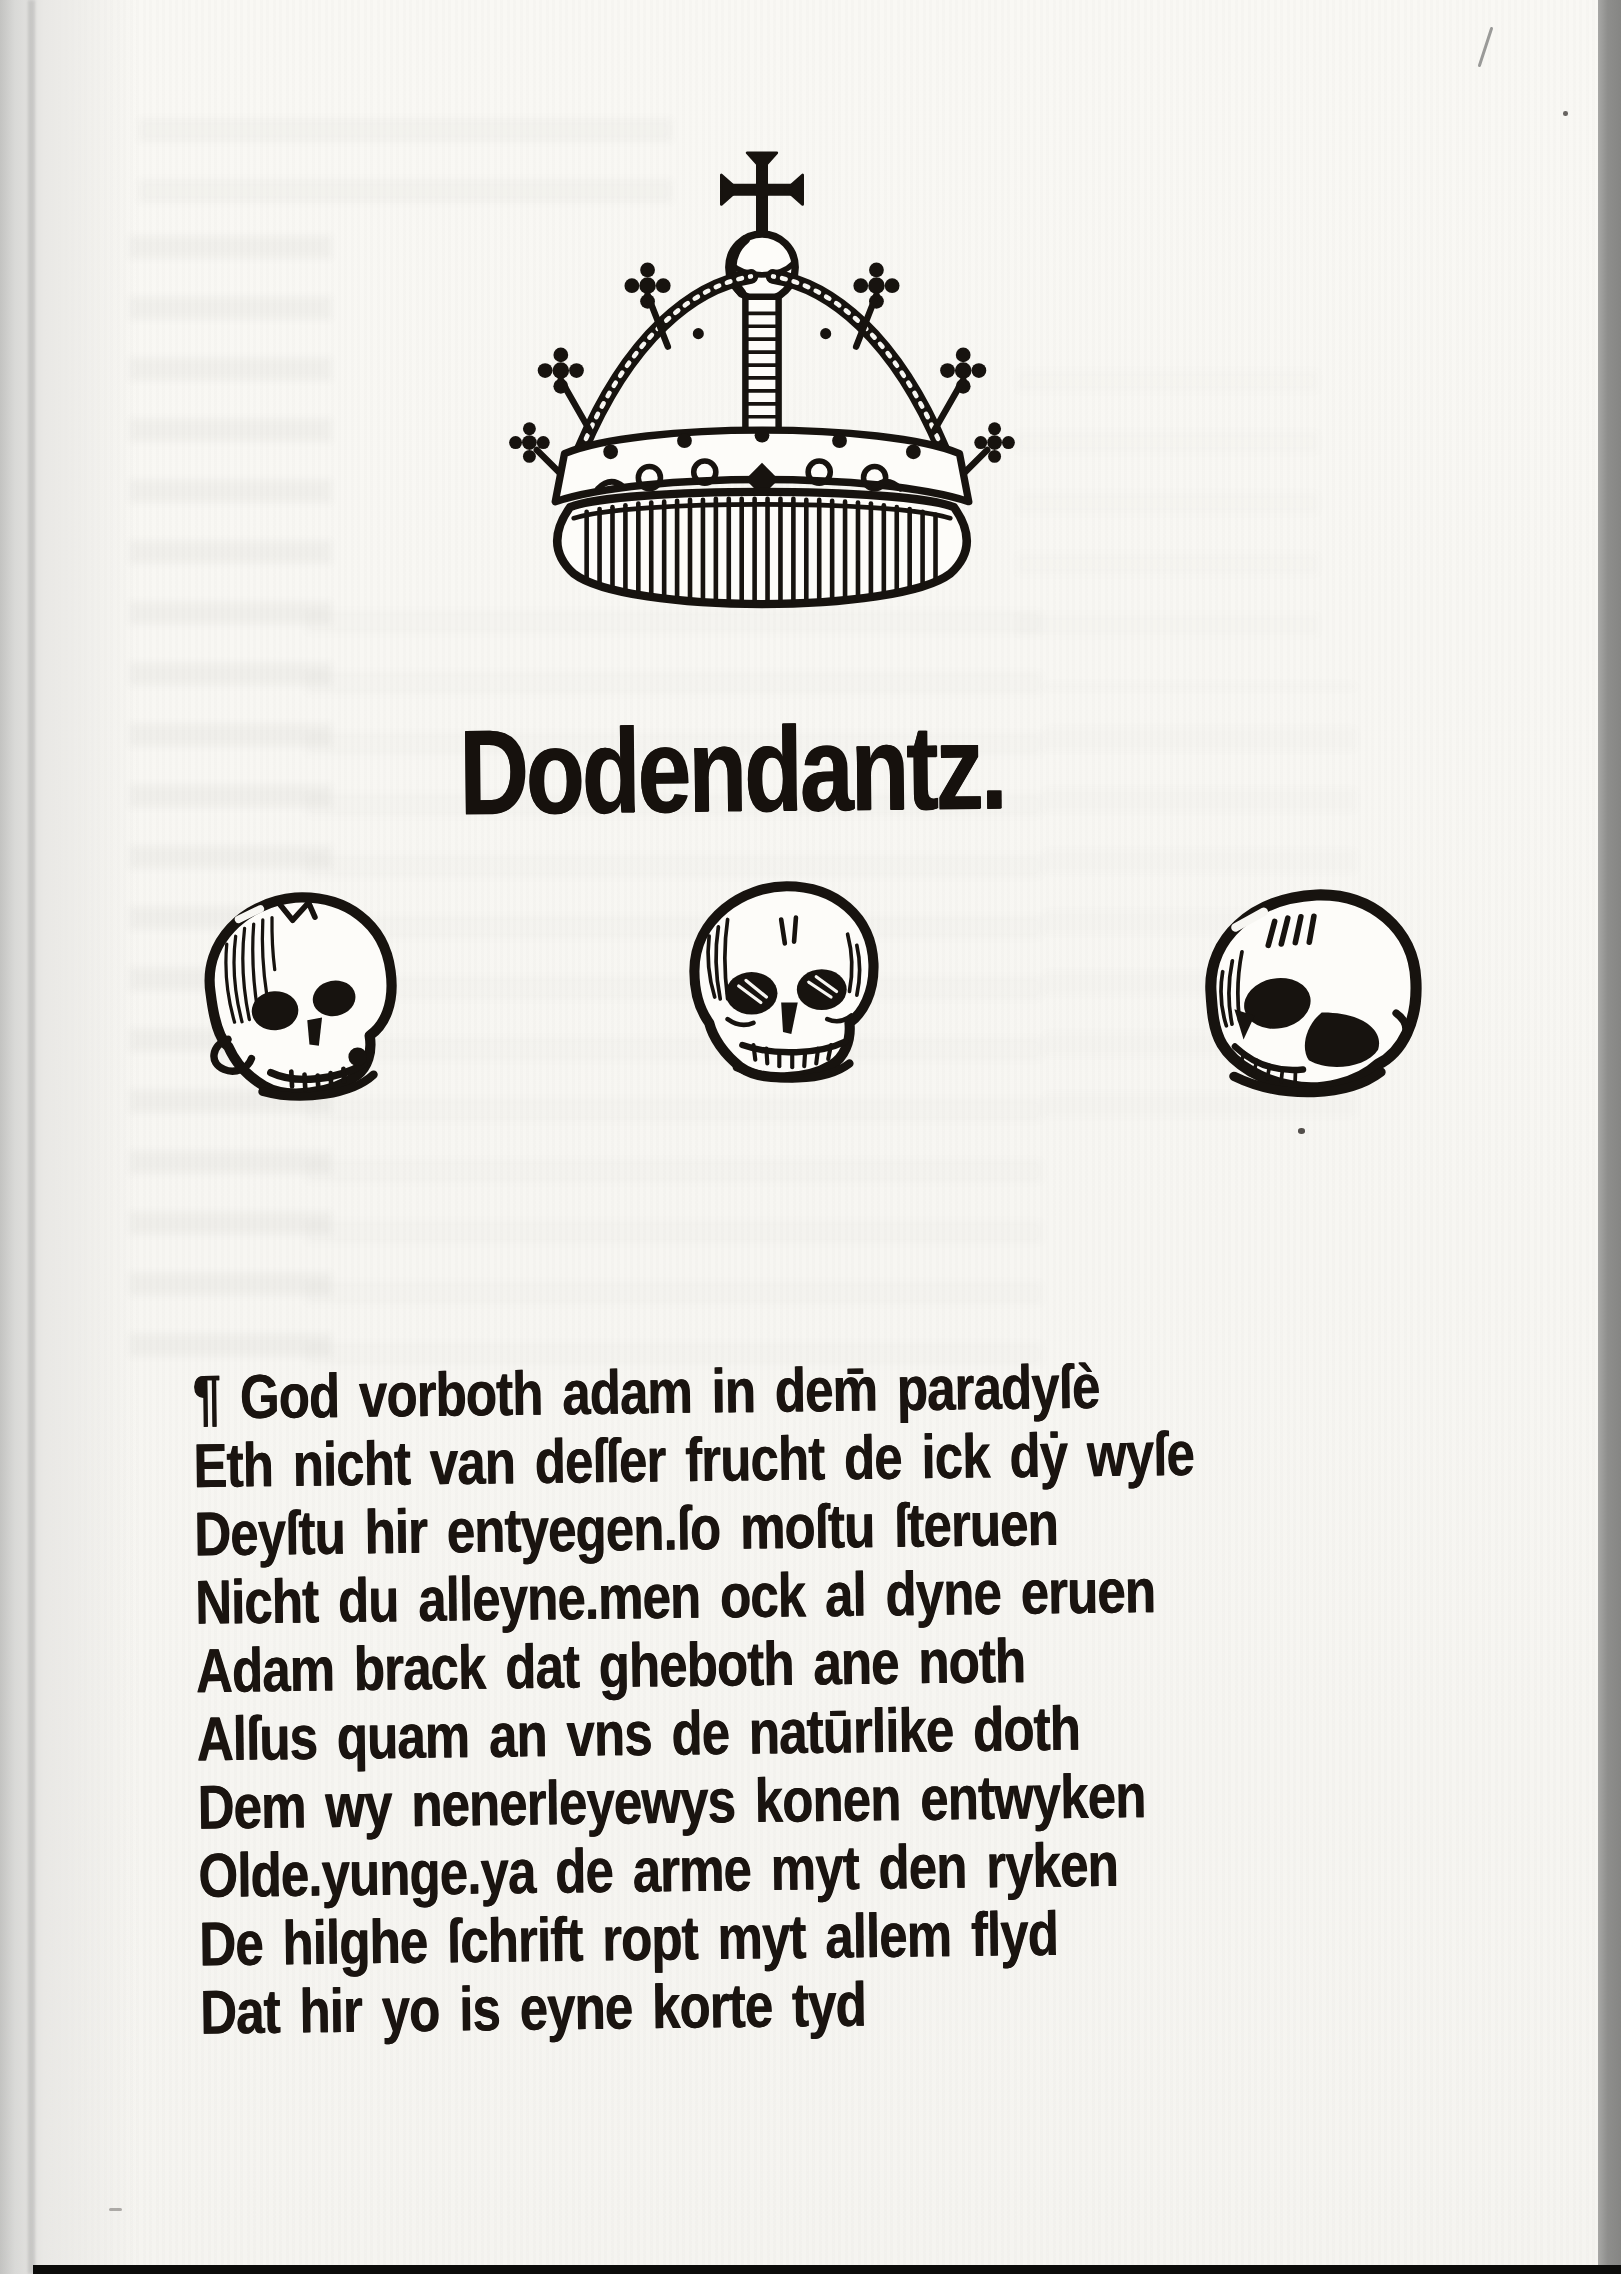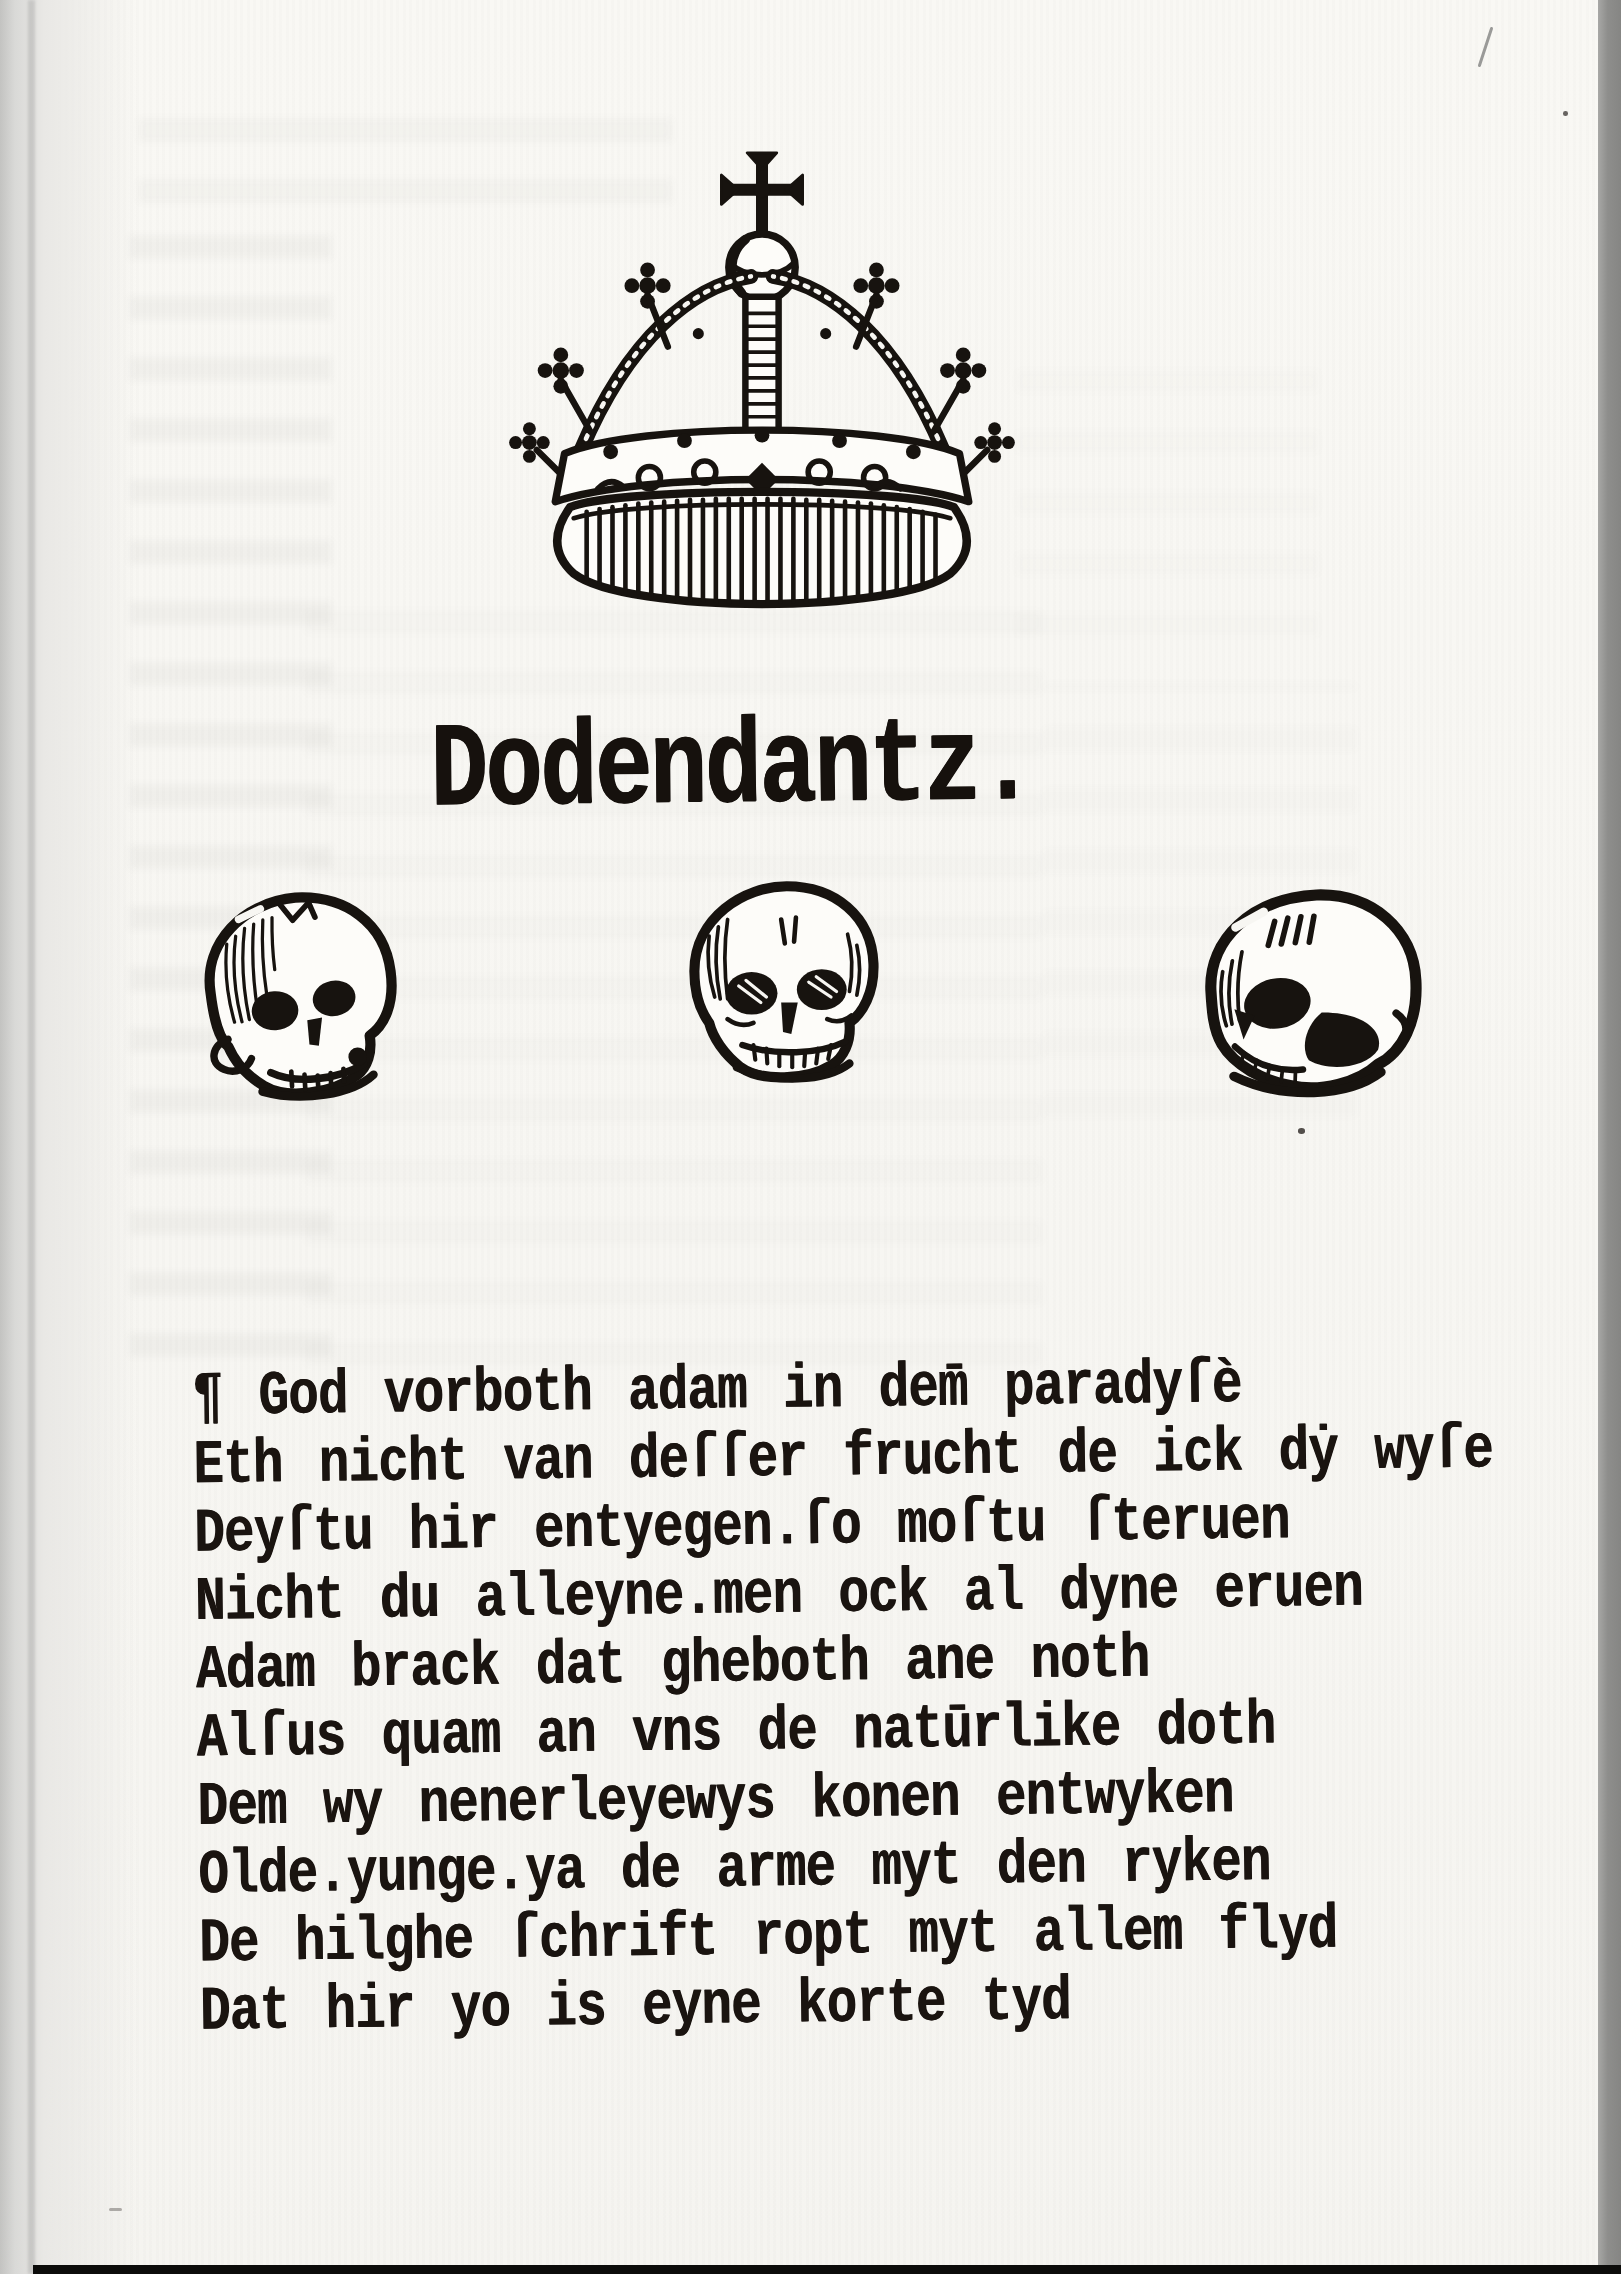--- a/index.html
+++ b/index.html
@@ -3,21 +3,21 @@
 <meta charset="utf-8">
 <style>
   html,body{margin:0;padding:0;background:#e9e9e7;}
   .page{
     position:relative;
     width:1622px;height:2274px;
     background:
       repeating-linear-gradient(90deg, rgba(0,0,0,0.012) 0 2.8px, rgba(0,0,0,0) 2.8px 6.5px),
       linear-gradient(180deg,#f9f8f4 0%,#f7f6f2 55%,#f5f4f0 100%);
     overflow:hidden;
-    font-family:Liberation Mono, monospace;
+    font-family:Liberation Sans, sans-serif;
     color:#1a1511;
   }
   
   .gutter-shadow{
     position:absolute;left:0;top:0;bottom:0;width:148px;
     background:linear-gradient(90deg,#c3c3c1 0px,#d9d9d7 14.8px,#e9e8e5 44px,rgba(240,239,236,0) 138px);
   }
   .gutter-line{
     position:absolute;left:28px;top:0;bottom:0;width:7.4px;
     background:rgba(140,140,138,0.30);filter:blur(1.8px);

